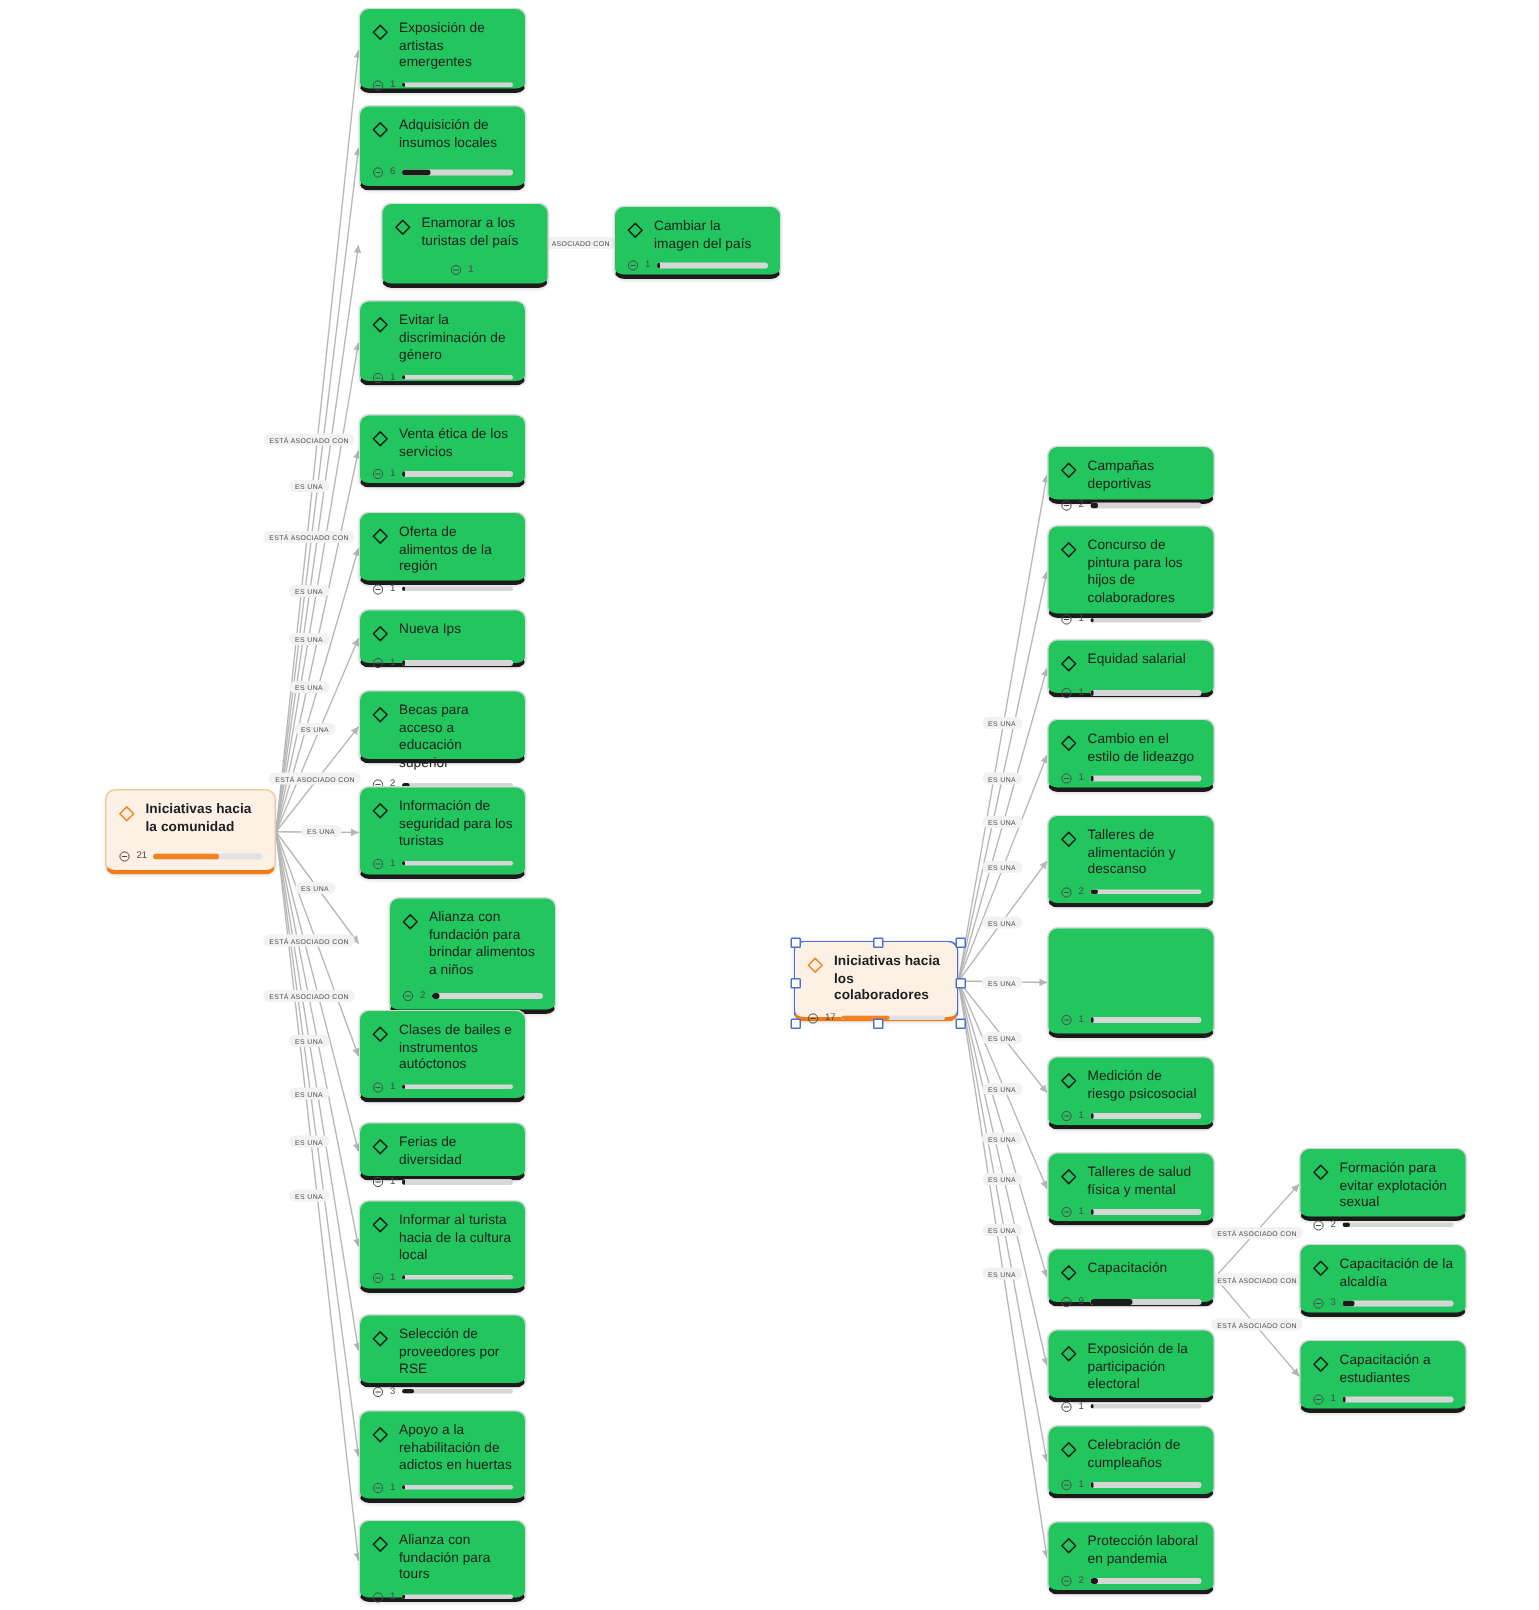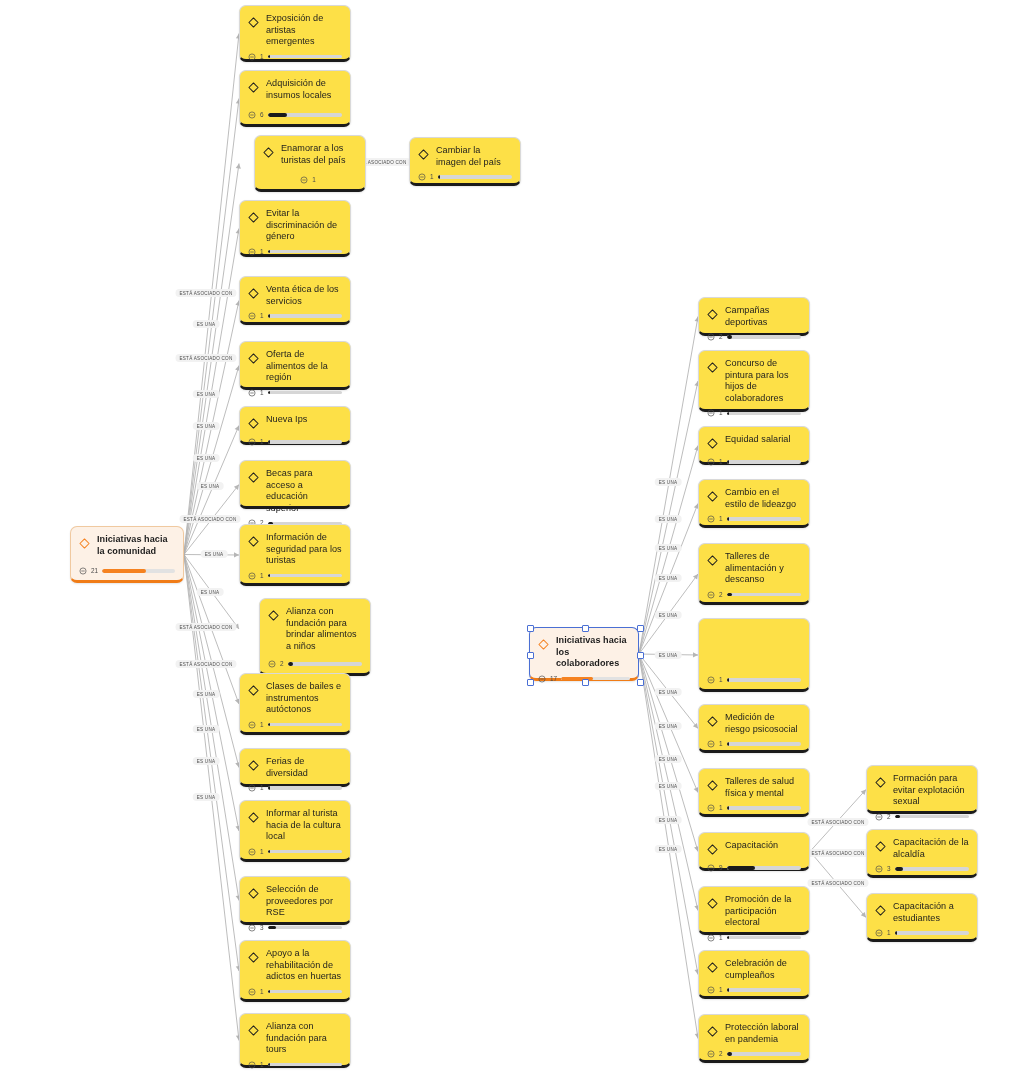--- a/index.html
+++ b/index.html
@@ -8,21 +8,21 @@
     font-family:"Liberation Sans", sans-serif;
     -webkit-font-smoothing:antialiased;
   }
   #canvas{position:absolute;inset:0;}
   svg#edges{position:absolute;left:0;top:0;width:1026px;height:1073px;pointer-events:none;}
 
   
   .node{
     position:absolute;
     box-sizing:border-box;
-    background:#fde047;
+    background:#22c55e;
     border:1px solid #d9d9d9;
     border-radius:7px;
     border-bottom:3px solid #1b1b1b;
     box-shadow:0 1px 2px rgba(0,0,0,.10);
     padding:7px 8px 5px 8px;
     display:flex;flex-direction:column;justify-content:flex-start;
   }
   .node .head{display:flex;align-items:flex-start;gap:7px;}
   .dia{flex:0 0 auto;margin-top:1px;}
   .title{
@@ -697,21 +697,21 @@
           <div class="bar">
             <i style="width: 38%;"></i>
           </div>
         </div>
       </div>
       <div class="node" style="left: 698px; top: 886px; width: 112px; height: 49px;">
         <div class="head">
           <span class="dia"><svg width="11" height="11" viewBox="0 0 12 12">
               <path d="M6 1 L11 6 L6 11 L1 6 Z" fill="none" stroke="#1d1d1d" stroke-width="1.1" stroke-linejoin="round"></path>
             </svg></span>
-          <div class="title">Promoción de la participación electoral</div>
+          <div class="title">Exposición de la participación electoral</div>
         </div>
         <div class="meter">
           <span style="display: flex;">
             <svg width="8" height="8" viewBox="0 0 12 12">
               <circle cx="6" cy="6" r="4.6" fill="none" stroke="#4a4a4a" stroke-width="1"></circle>
               <line x1="3.4" y1="6" x2="8.6" y2="6" stroke="#4a4a4a" stroke-width="1"></line>
             </svg>
           </span>
           <span class="cnt">1</span>
           <div class="bar">

